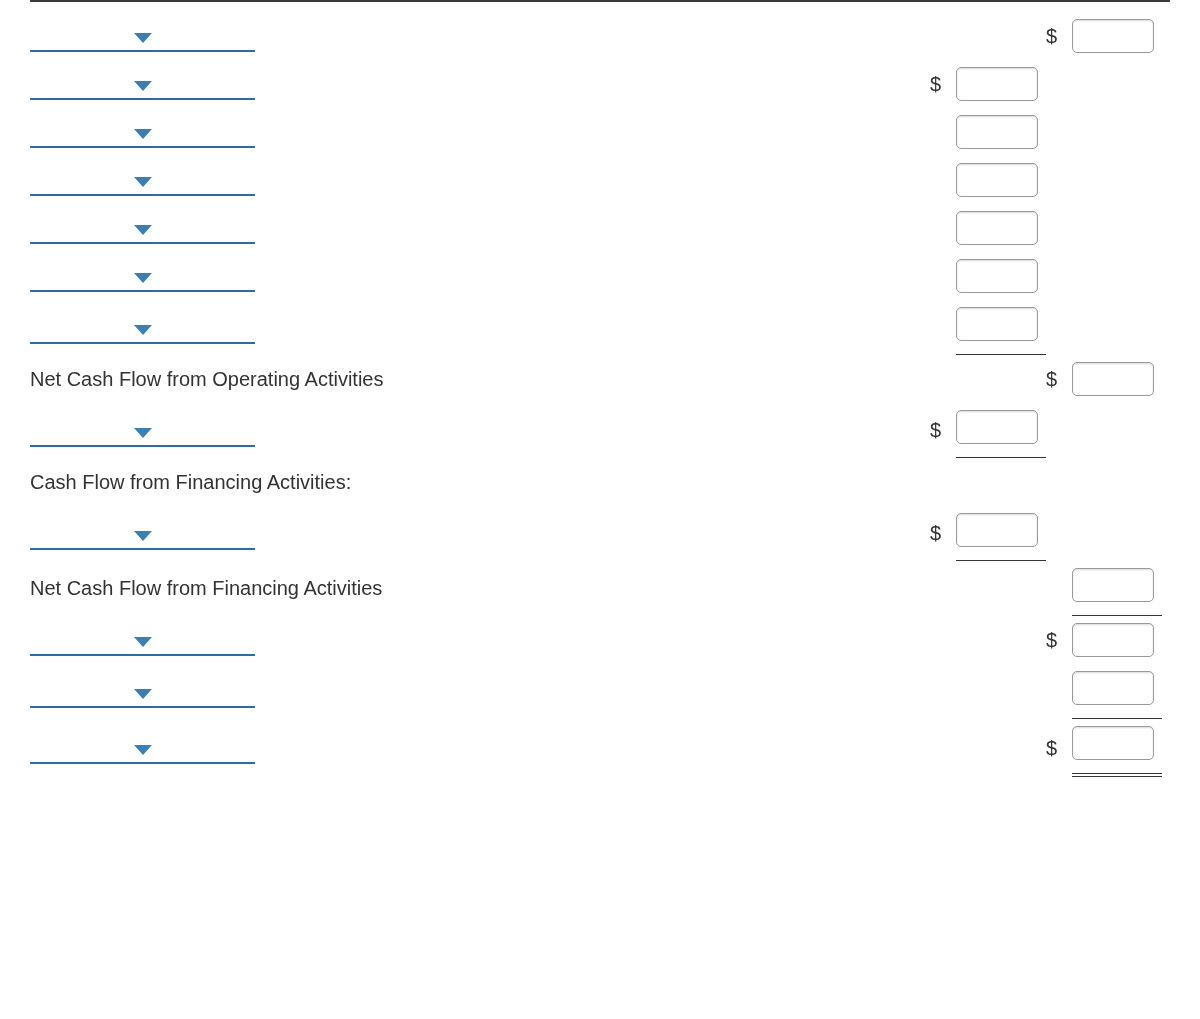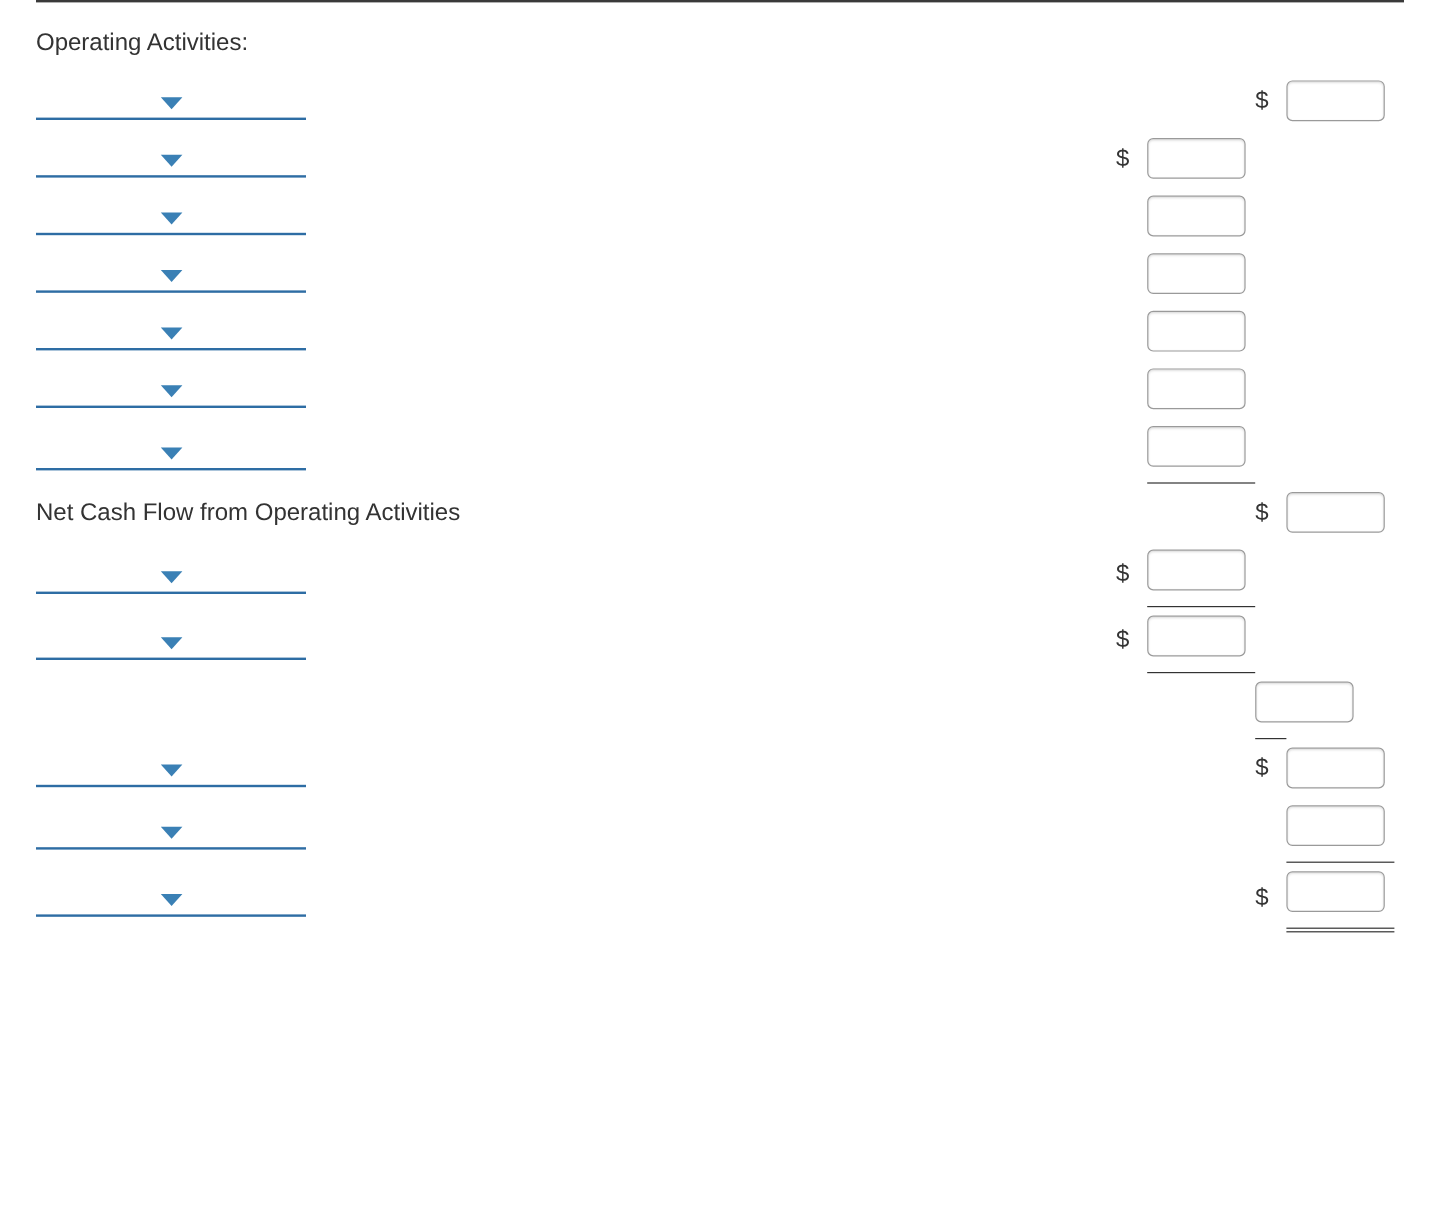--- a/index.html
+++ b/index.html
@@ -77,172 +77,173 @@
   }
   .col2, .col3, .col4, .col5 { height:48px; display:flex; align-items:center; }
   .col3, .col5 { justify-content:flex-start; }
 </style>
 </head>
 <body>
 
 <div class="page">
   <div class="top-rule"></div>
 
-  <div class="row">
-    <div class="label-plain">Operating Activities:</div>
+
+  <div class="row">
+    <div class="cell-wrap">
+      <div class="dropdown">
+        <div class="caret"></div>
+      </div>
+    </div>
+    <div class="col2"></div>
+    <div class="col3"></div>
+    <div class="col4 dollar">$</div>
+    <div class="col5">
+      <input class="amount" value="" style="">
+    </div>
+  </div>
+
+
+  <div class="row">
+    <div class="cell-wrap">
+      <div class="dropdown">
+        <div class="caret"></div>
+      </div>
+    </div>
+    <div class="col2 dollar">$</div>
+    <div class="col3">
+      <input class="amount" value="" style="">
+    </div>
+    <div class="col4"></div>
+      <div class="col5"></div>
+  </div>
+
+  <div class="row">
+    <div class="cell-wrap">
+      <div class="dropdown">
+        <div class="caret"></div>
+      </div>
+    </div>
+    <div class="col2"></div>
+    <div class="col3">
+      <input class="amount" value="" style="">
+    </div>
+    <div class="col4"></div>
+      <div class="col5"></div>
+  </div>
+
+
+  <div class="row">
+    <div class="cell-wrap">
+      <div class="dropdown">
+        <div class="caret"></div>
+      </div>
+    </div>
+    <div class="col2"></div>
+    <div class="col3">
+      <input class="amount" value="" style="">
+    </div>
+    <div class="col4"></div>
+      <div class="col5"></div>
+  </div>
+
+  <div class="row">
+    <div class="cell-wrap">
+      <div class="dropdown">
+        <div class="caret"></div>
+      </div>
+    </div>
+    <div class="col2"></div>
+    <div class="col3">
+      <input class="amount" value="" style="">
+    </div>
+    <div class="col4"></div>
+      <div class="col5"></div>
+  </div>
+
+  <div class="row">
+    <div class="cell-wrap">
+      <div class="dropdown">
+        <div class="caret"></div>
+      </div>
+    </div>
+    <div class="col2"></div>
+    <div class="col3">
+      <input class="amount" value="" style="">
+    </div>
+    <div class="col4"></div>
+      <div class="col5"></div>
+  </div>
+
+  <div class="row">
+    <div class="cell-wrap">
+      <div class="dropdown">
+        <div class="caret"></div>
+      </div>
+    </div>
+    <div class="col2"></div>
+    <div class="col3 underline-single">
+      <input class="amount" value="" style="">
+    </div>
+    <div class="col4"></div>
+    <div class="col5">
+      <input class="amount" style="visibility: hidden;">
+    </div>
+  </div>
+
+  <div class="row">
+    <div class="label-plain">Net Cash Flow from Operating Activities</div>
+    <div class="col2"></div>
+      <div class="col3"></div>
+    <div class="col4 dollar">$</div>
+    <div class="col5">
+      <input class="amount" value="" style="">
+    </div>
+  </div>
+
+
+  <div class="row">
+    <div class="cell-wrap">
+      <div class="dropdown">
+        <div class="caret"></div>
+      </div>
+    </div>
+    <div class="col2 dollar">$</div>
+    <div class="col3 underline-single">
+      <input class="amount" value="" style="">
+    </div>
+    <div class="col4"></div>
+      <div class="col5"></div>
+  </div>
+
+
+  <div class="row">
+    <div class="label-plain">Cash Flow from Financing Activities:</div>
     <div></div>
       <div></div>
       <div></div>
       <div></div>
   </div>
 
   <div class="row">
     <div class="cell-wrap">
       <div class="dropdown">
         <div class="caret"></div>
       </div>
     </div>
-    <div class="col2"></div>
-    <div class="col3"></div>
-    <div class="col4 dollar">$</div>
-    <div class="col5">
-      <input class="amount" value="" style="">
-    </div>
-  </div>
-
-
-  <div class="row">
-    <div class="cell-wrap">
-      <div class="dropdown">
-        <div class="caret"></div>
-      </div>
-    </div>
-    <div class="col2 dollar">$</div>
-    <div class="col3">
-      <input class="amount" value="" style="">
-    </div>
-    <div class="col4"></div>
-      <div class="col5"></div>
-  </div>
-
-  <div class="row">
-    <div class="cell-wrap">
-      <div class="dropdown">
-        <div class="caret"></div>
-      </div>
-    </div>
-    <div class="col2"></div>
-    <div class="col3">
-      <input class="amount" value="" style="">
-    </div>
-    <div class="col4"></div>
-      <div class="col5"></div>
-  </div>
-
-
-  <div class="row">
-    <div class="cell-wrap">
-      <div class="dropdown">
-        <div class="caret"></div>
-      </div>
-    </div>
-    <div class="col2"></div>
-    <div class="col3">
-      <input class="amount" value="" style="">
-    </div>
-    <div class="col4"></div>
-      <div class="col5"></div>
-  </div>
-
-  <div class="row">
-    <div class="cell-wrap">
-      <div class="dropdown">
-        <div class="caret"></div>
-      </div>
-    </div>
-    <div class="col2"></div>
-    <div class="col3">
-      <input class="amount" value="" style="">
-    </div>
-    <div class="col4"></div>
-      <div class="col5"></div>
-  </div>
-
-  <div class="row">
-    <div class="cell-wrap">
-      <div class="dropdown">
-        <div class="caret"></div>
-      </div>
-    </div>
-    <div class="col2"></div>
-    <div class="col3">
-      <input class="amount" value="" style="">
-    </div>
-    <div class="col4"></div>
-      <div class="col5"></div>
-  </div>
-
-  <div class="row">
-    <div class="cell-wrap">
-      <div class="dropdown">
-        <div class="caret"></div>
-      </div>
-    </div>
-    <div class="col2"></div>
-    <div class="col3 underline-single">
-      <input class="amount" value="" style="">
-    </div>
-    <div class="col4"></div>
-    <div class="col5">
-      <input class="amount" style="visibility: hidden;">
-    </div>
-  </div>
-
-  <div class="row">
-    <div class="label-plain">Net Cash Flow from Operating Activities</div>
-    <div class="col2"></div>
-      <div class="col3"></div>
-    <div class="col4 dollar">$</div>
-    <div class="col5">
-      <input class="amount" value="" style="">
-    </div>
-  </div>
-
-
-  <div class="row">
-    <div class="cell-wrap">
-      <div class="dropdown">
-        <div class="caret"></div>
-      </div>
-    </div>
     <div class="col2 dollar">$</div>
     <div class="col3 underline-single">
       <input class="amount" value="" style="">
     </div>
     <div class="col4"></div>
       <div class="col5"></div>
   </div>
 
-
-
-  <div class="row">
-    <div class="cell-wrap">
-      <div class="dropdown">
-        <div class="caret"></div>
-      </div>
-    </div>
-    <div class="col2 dollar">$</div>
-    <div class="col3 underline-single">
-      <input class="amount" value="" style="">
-    </div>
-    <div class="col4"></div>
-      <div class="col5"></div>
-  </div>
-
-  <div class="row">
+  <div class="row">
+    <div class="label-plain">Net Cash Flow from Financing Activities</div>
     <div class="col2"></div>
       <div class="col3"></div>
       <div class="col4"></div>
     <div class="col5 underline-single">
       <input class="amount" value="" style="">
     </div>
   </div>
 
   <div class="row">
     <div class="cell-wrap">

